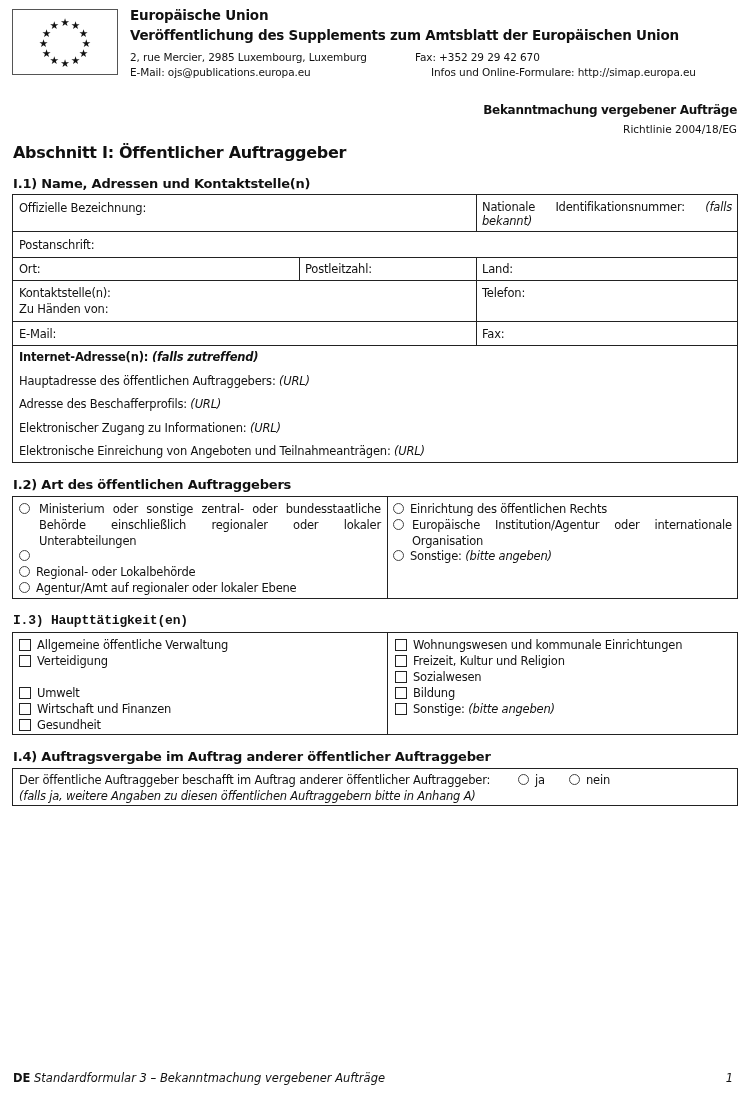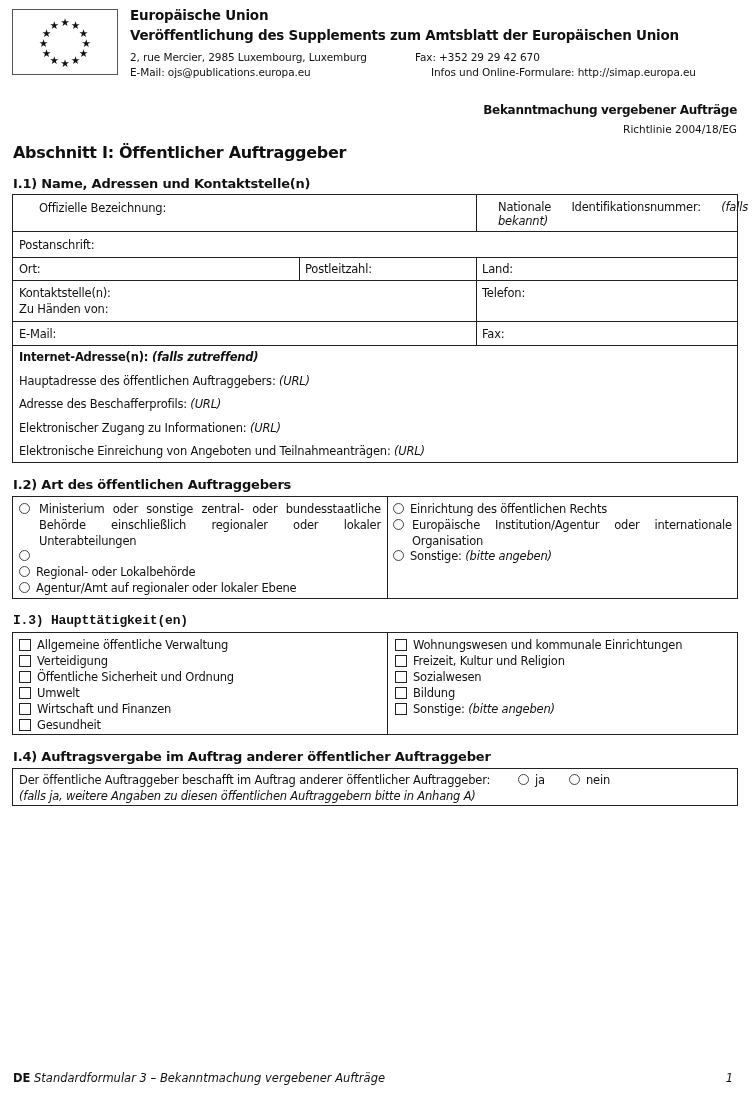--- a/index.html
+++ b/index.html
@@ -65,22 +65,22 @@
   <div class="cell-line" style="left:0; right:0; top:36px; height:1px;"></div>
   <div class="cell-line" style="left:0; right:0; top:62px; height:1px;"></div>
   <div class="cell-line" style="left:0; right:0; top:85px; height:1px;"></div>
   <div class="cell-line" style="left:0; right:0; top:126px; height:1px;"></div>
   <div class="cell-line" style="left:0; right:0; top:150px; height:1px;"></div>
 
   <div class="cell-line" style="left:463px; top:0; height:36px; width:1px;"></div>
   <div class="cell-line" style="left:463px; top:62px; height:88px; width:1px;"></div>
   <div class="cell-line" style="left:286px; top:62px; height:23px; width:1px;"></div>
 
-  <div class="lbl" style="left:6px; top:6px;margin-left:20px;">Offizielle Bezeichnung:</div>
-  <div class="lbl" style="left:469px; top:5px; width:250px; text-align:justify; text-align-last:left;margin-left:16px;">
+  <div class="lbl" style="left:6px; top:6px;">Offizielle Bezeichnung:</div>
+  <div class="lbl" style="left:469px; top:5px; width:250px; text-align:justify; text-align-last:left;">
     <span>Nationale Identifikationsnummer:</span>
     <span class="it">(falls bekannt)</span>
   </div>
   <div class="lbl" style="left:6px; top:43px;">Postanschrift:</div>
   <div class="lbl" style="left:6px; top:67px;">Ort:</div>
   <div class="lbl" style="left:292px; top:67px;">Postleitzahl:</div>
   <div class="lbl" style="left:469px; top:67px;">Land:</div>
   <div class="lbl" style="left:6px; top:91px;">Kontaktstelle(n):</div>
   <div class="lbl" style="left:6px; top:107px;">Zu Händen von:</div>
   <div class="lbl" style="left:469px; top:91px;">Telefon:</div>
@@ -139,21 +139,20 @@
     <span class="it">(bitte angeben)</span>
   </div>
 </div>
 
 <div class="abs sub-title" style="top:613px;font-family:Liberation Mono, monospace;">I.3) Haupttätigkeit(en)</div>
 <div class="abs box" style="top:632px; height:103px;padding-left:16px;">
   <div class="cell-line" style="left:374px; top:0; bottom:0; width:1px;"></div>
 
   <div class="item" style="left:6px; top:4px;"><span class="check"></span><span>Allgemeine öffentliche Verwaltung</span></div>
   <div class="item" style="left:6px; top:20px;"><span class="check"></span><span>Verteidigung</span></div>
-  <div class="item" style="left:6px; top:36px;"><span class="check"></span><span>Öffentliche Sicherheit und Ordnung</span></div>
   <div class="item" style="left:6px; top:52px;"><span class="check"></span><span>Umwelt</span></div>
   <div class="item" style="left:6px; top:68px;"><span class="check"></span><span>Wirtschaft und Finanzen</span></div>
   <div class="item" style="left:6px; top:84px;"><span class="check"></span><span>Gesundheit</span></div>
 
   <div class="item" style="left:382px; top:4px;"><span class="check"></span><span>Wohnungswesen und kommunale Einrichtungen</span></div>
   <div class="item" style="left:382px; top:20px;"><span class="check"></span><span>Freizeit, Kultur und Religion</span></div>
   <div class="item" style="left:382px; top:36px;"><span class="check"></span><span>Sozialwesen</span></div>
   <div class="item" style="left:382px; top:52px;"><span class="check"></span><span>Bildung</span></div>
   <div class="item" style="left:382px; top:68px;"><span class="check"></span><span>Sonstige:</span> <span class="it">(bitte angeben)</span></div>
 </div>

